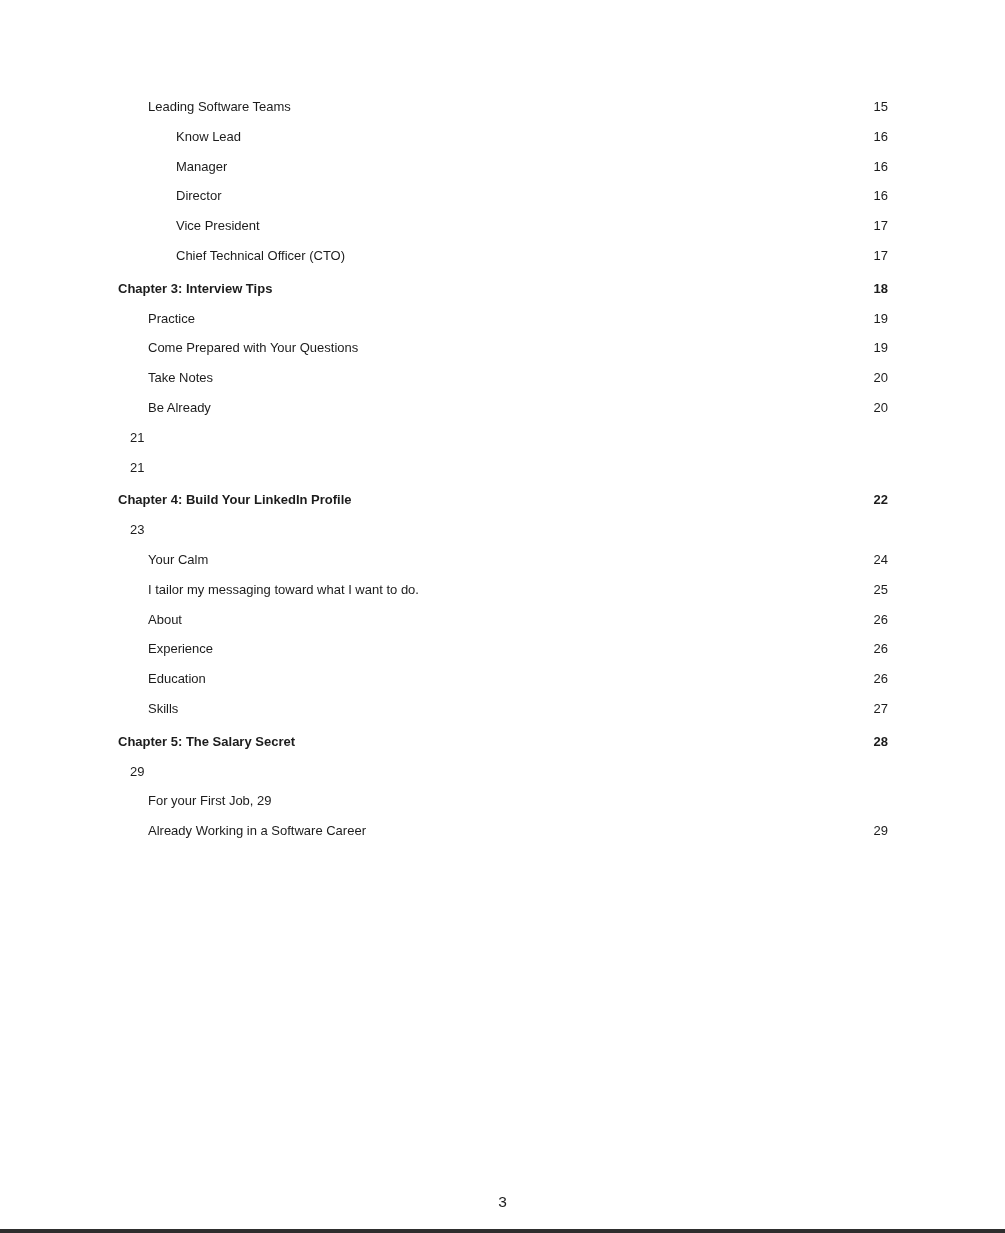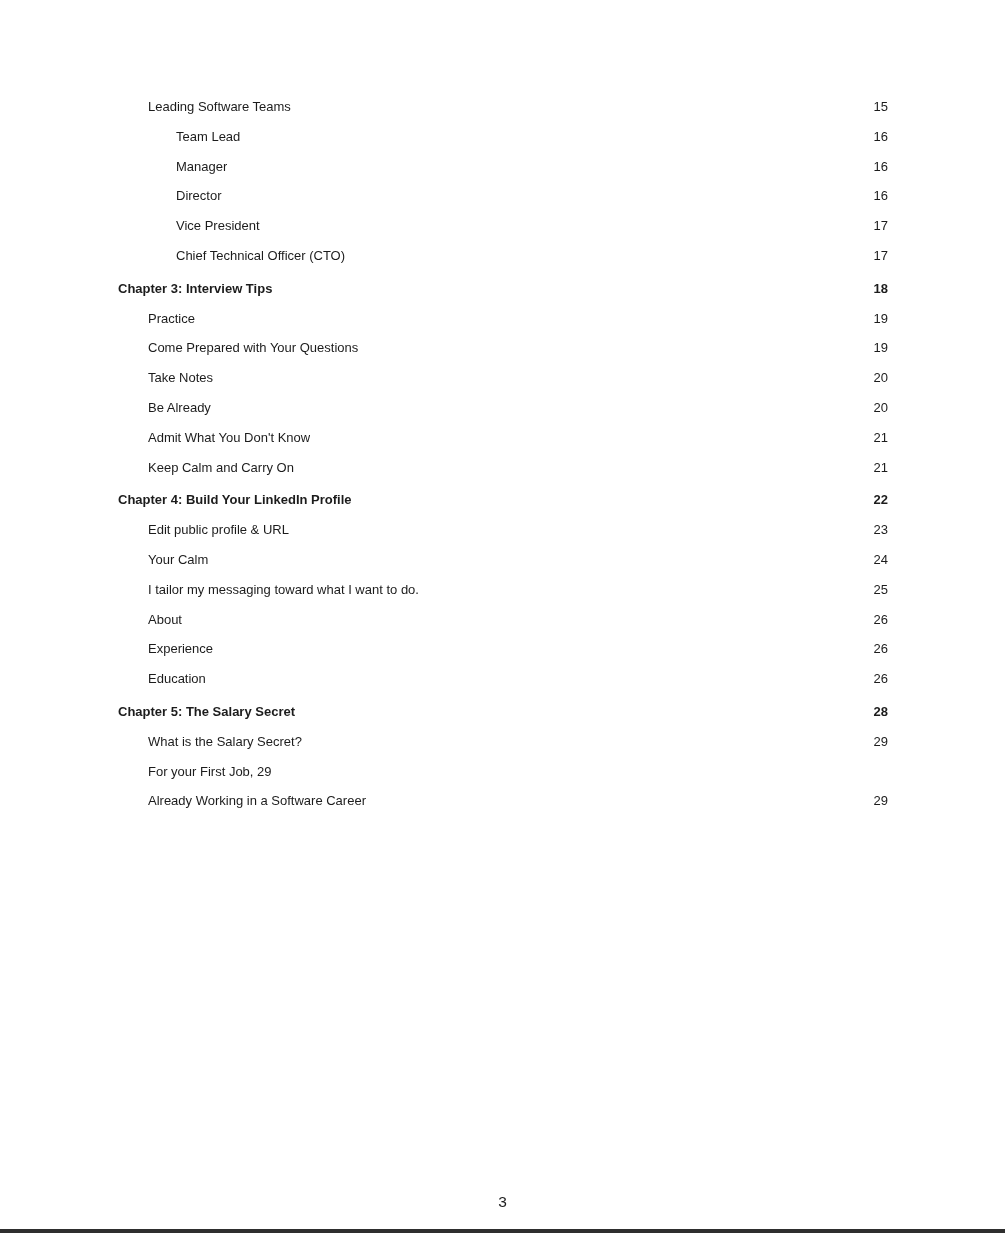--- a/index.html
+++ b/index.html
@@ -66,21 +66,21 @@
 </head>
 <body>
 
 <div class="toc">
 
   <div class="row lvl1">
     <span class="lbl">Leading Software Teams</span>
     <span class="pg">15</span>
   </div>
   <div class="row lvl2">
-    <span class="lbl">Team Lead</span>
+    <span class="lbl">Know Lead</span>
     <span class="pg">16</span>
   </div>
   <div class="row lvl2">
     <span class="lbl">Manager</span>
     <span class="pg">16</span>
   </div>
   <div class="row lvl2">
     <span class="lbl">Director</span>
     <span class="pg">16</span>
   </div>
@@ -107,34 +107,31 @@
   </div>
   <div class="row lvl1">
     <span class="lbl">Take Notes</span>
     <span class="pg">20</span>
   </div>
   <div class="row lvl1">
     <span class="lbl">Be Already</span>
     <span class="pg">20</span>
   </div>
   <div class="row lvl1">
-    <span class="lbl">Admit What You Don't Know</span>
     <span class="pg">21</span>
   </div>
   <div class="row lvl1">
-    <span class="lbl">Keep Calm and Carry On</span>
     <span class="pg">21</span>
   </div>
 
   <div class="row lvl0 chapter">
     <span class="lbl">Chapter 4: Build Your LinkedIn Profile</span>
     <span class="pg">22</span>
   </div>
   <div class="row lvl1">
-    <span class="lbl">Edit public profile &amp; URL</span>
     <span class="pg">23</span>
   </div>
   <div class="row lvl1">
     <span class="lbl">Your Calm</span>
     <span class="pg">24</span>
   </div>
   <div class="row lvl1">
     <span class="lbl">I tailor my messaging toward what I want to do.</span>
     <span class="pg">25</span>
   </div>
@@ -143,27 +140,30 @@
     <span class="pg">26</span>
   </div>
   <div class="row lvl1">
     <span class="lbl">Experience</span>
     <span class="pg">26</span>
   </div>
   <div class="row lvl1">
     <span class="lbl">Education</span>
     <span class="pg">26</span>
   </div>
+  <div class="row lvl1">
+    <span class="lbl">Skills</span>
+    <span class="pg">27</span>
+  </div>
 
   <div class="row lvl0 chapter">
     <span class="lbl">Chapter 5: The Salary Secret</span>
     <span class="pg">28</span>
   </div>
   <div class="row lvl1">
-    <span class="lbl">What is the Salary Secret?</span>
     <span class="pg">29</span>
   </div>
   <div class="row lvl1">
     <span class="lbl">For your First Job, 29</span>
     <span class="pg"></span>
   </div>
   <div class="row lvl1">
     <span class="lbl">Already Working in a Software Career</span>
     <span class="pg">29</span>
   </div>

